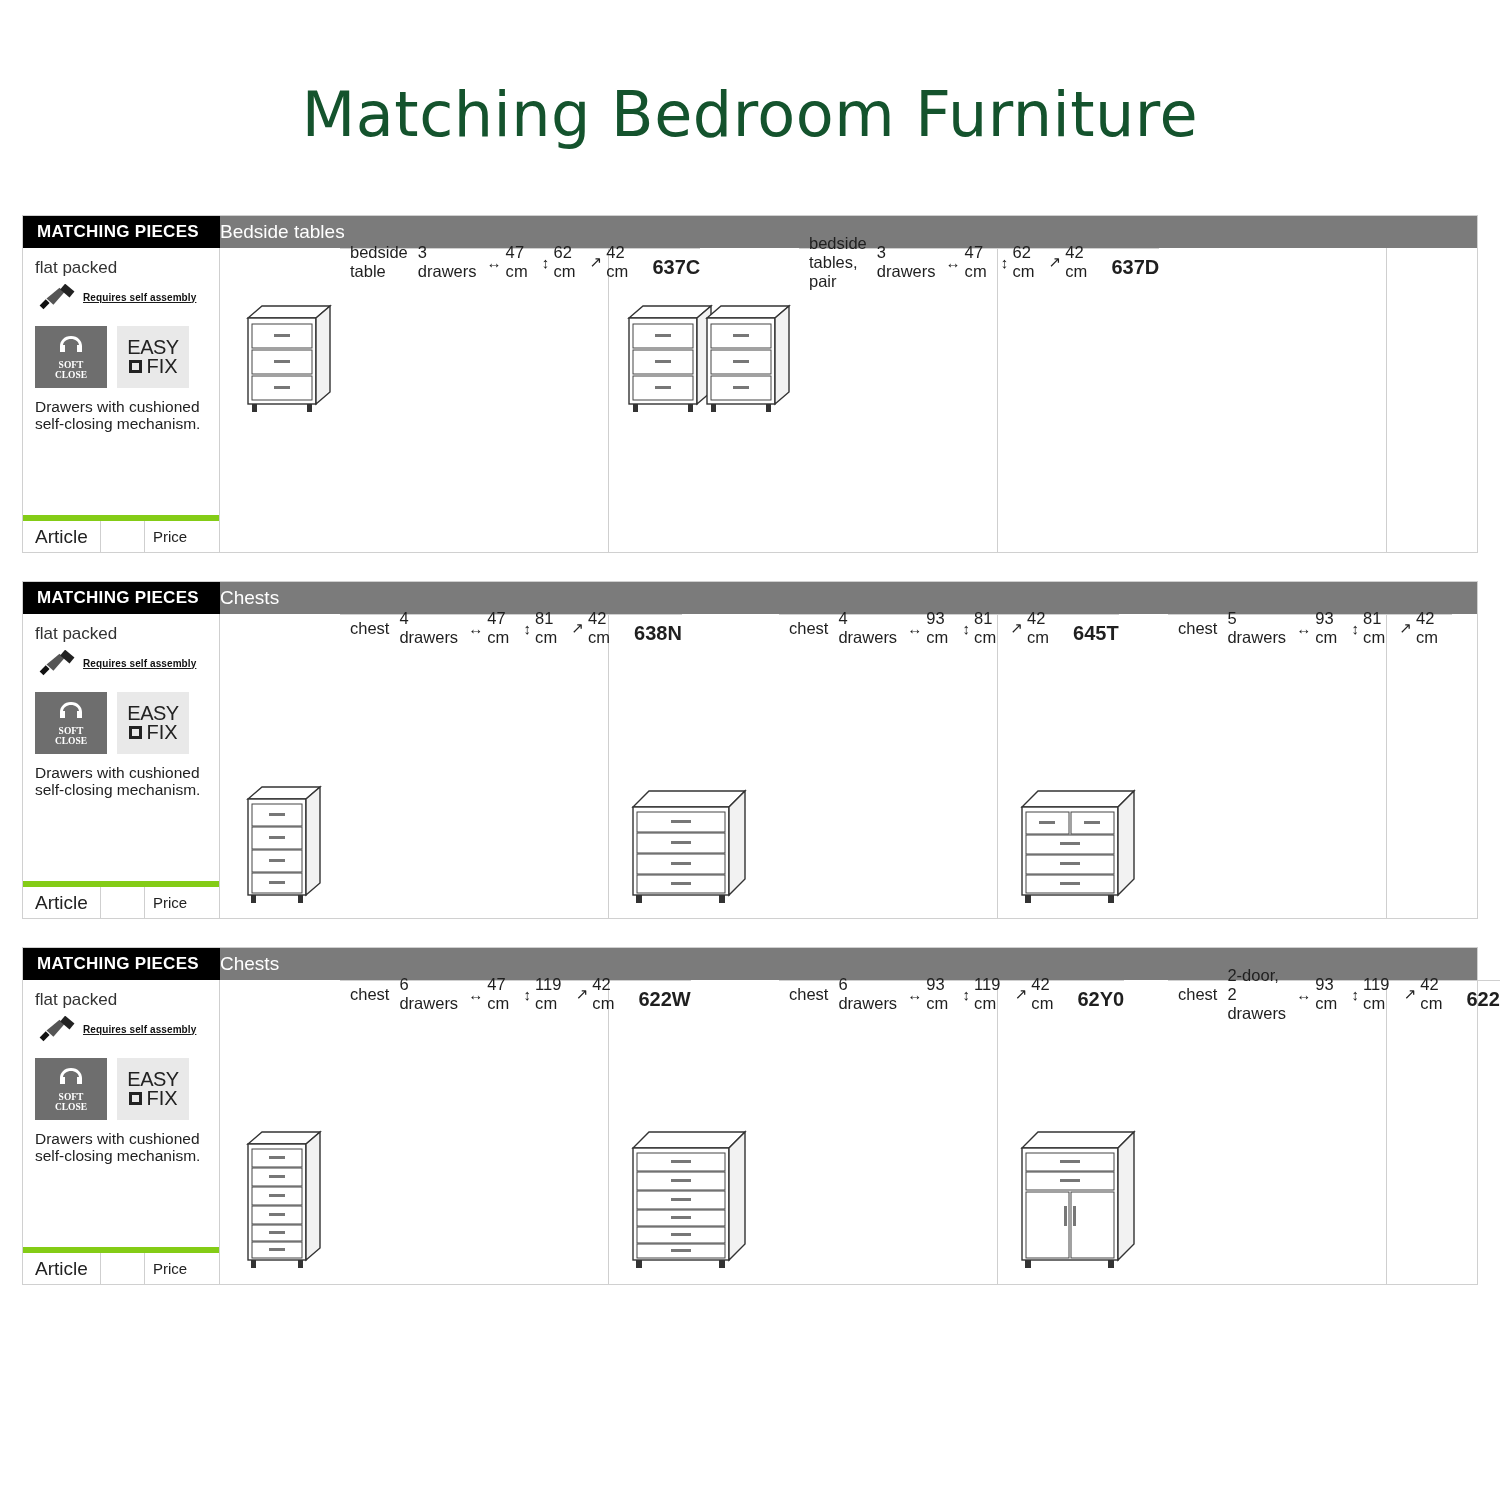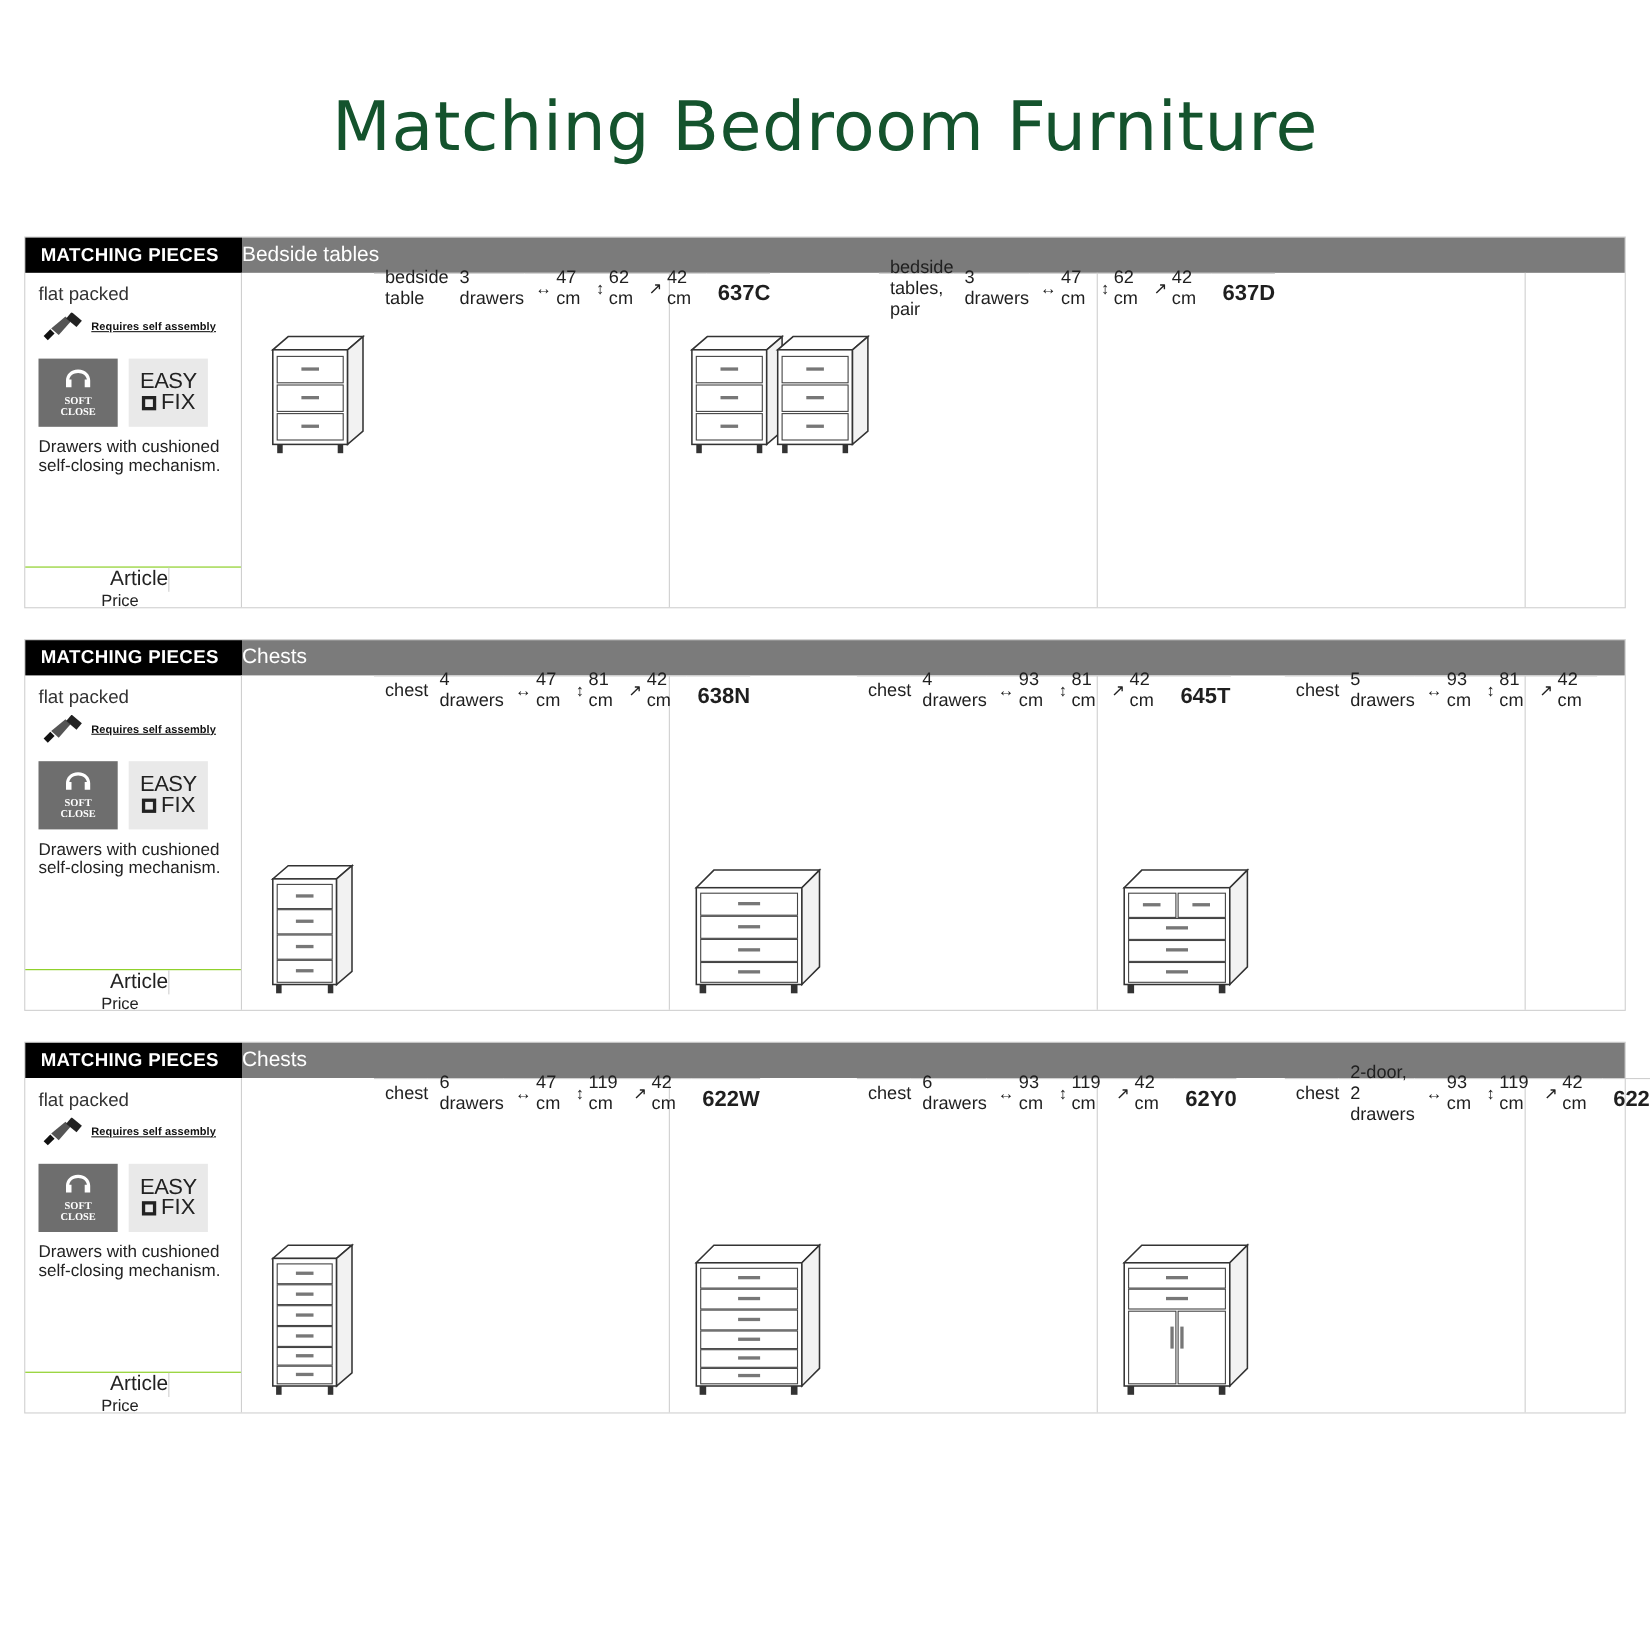--- a/index.html
+++ b/index.html
@@ -100,25 +100,25 @@
     margin-top: 3px;
     font-family: Liberation Serif, serif;
   }
   .badge .easytxt { font-size: 20px; line-height: 0.95; letter-spacing: -0.5px; }
   .badge .fixline { display: flex; align-items: center; gap: 3px; font-size: 20px; line-height: 0.95;}
   .cushion {
     font-size: 15.5px; line-height: 1.12; color: #222;
   }
   .article-row {
     display: flex;
-    border-top: 1px solid #84cc16;
+    border-top: 6px solid #84cc16;
     height: 37px;
     align-items: center;
     position: absolute;
-    bottom: 0; left: 0; right: 0; flex-direction: column;
+    bottom: 0; left: 0; right: 0;
   }
   .article-row .art {
     flex: 1; padding-left: 12px; font-size: 19px; color: #222;
     border-right: 1px solid #cfcfcf; height: 100%; display: flex; align-items: center;
   }
   .article-row .blank { width: 44px; border-right: 1px solid #cfcfcf; height: 100%; }
   .article-row .price { width: 74px; padding-left: 8px; font-size: 15px; color: #222; height: 100%; display: flex; align-items: center;}
 
   .prodcols { flex: 1; display: flex; }
   .prodcol {

